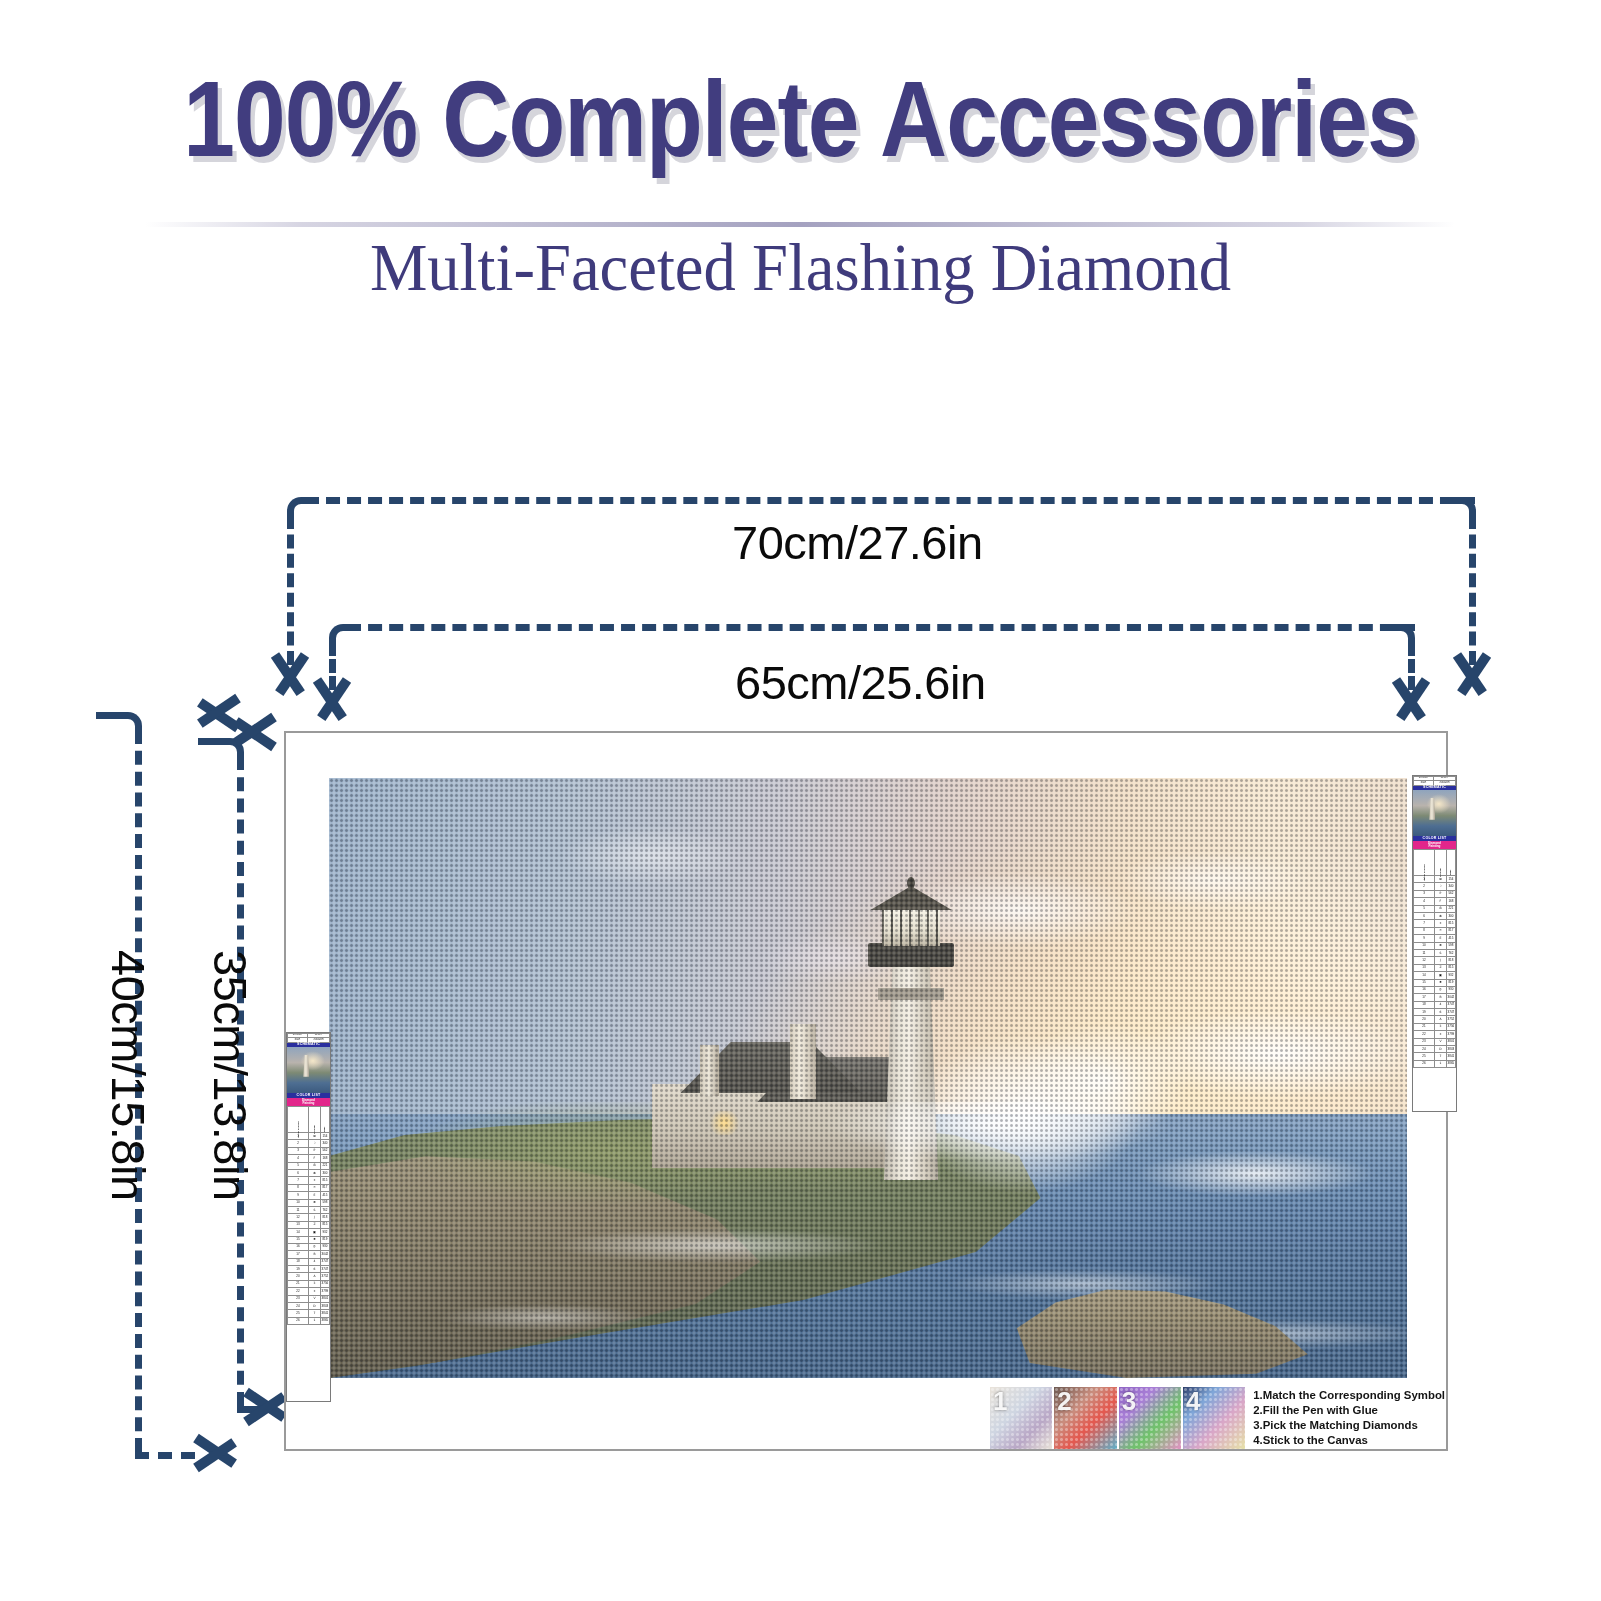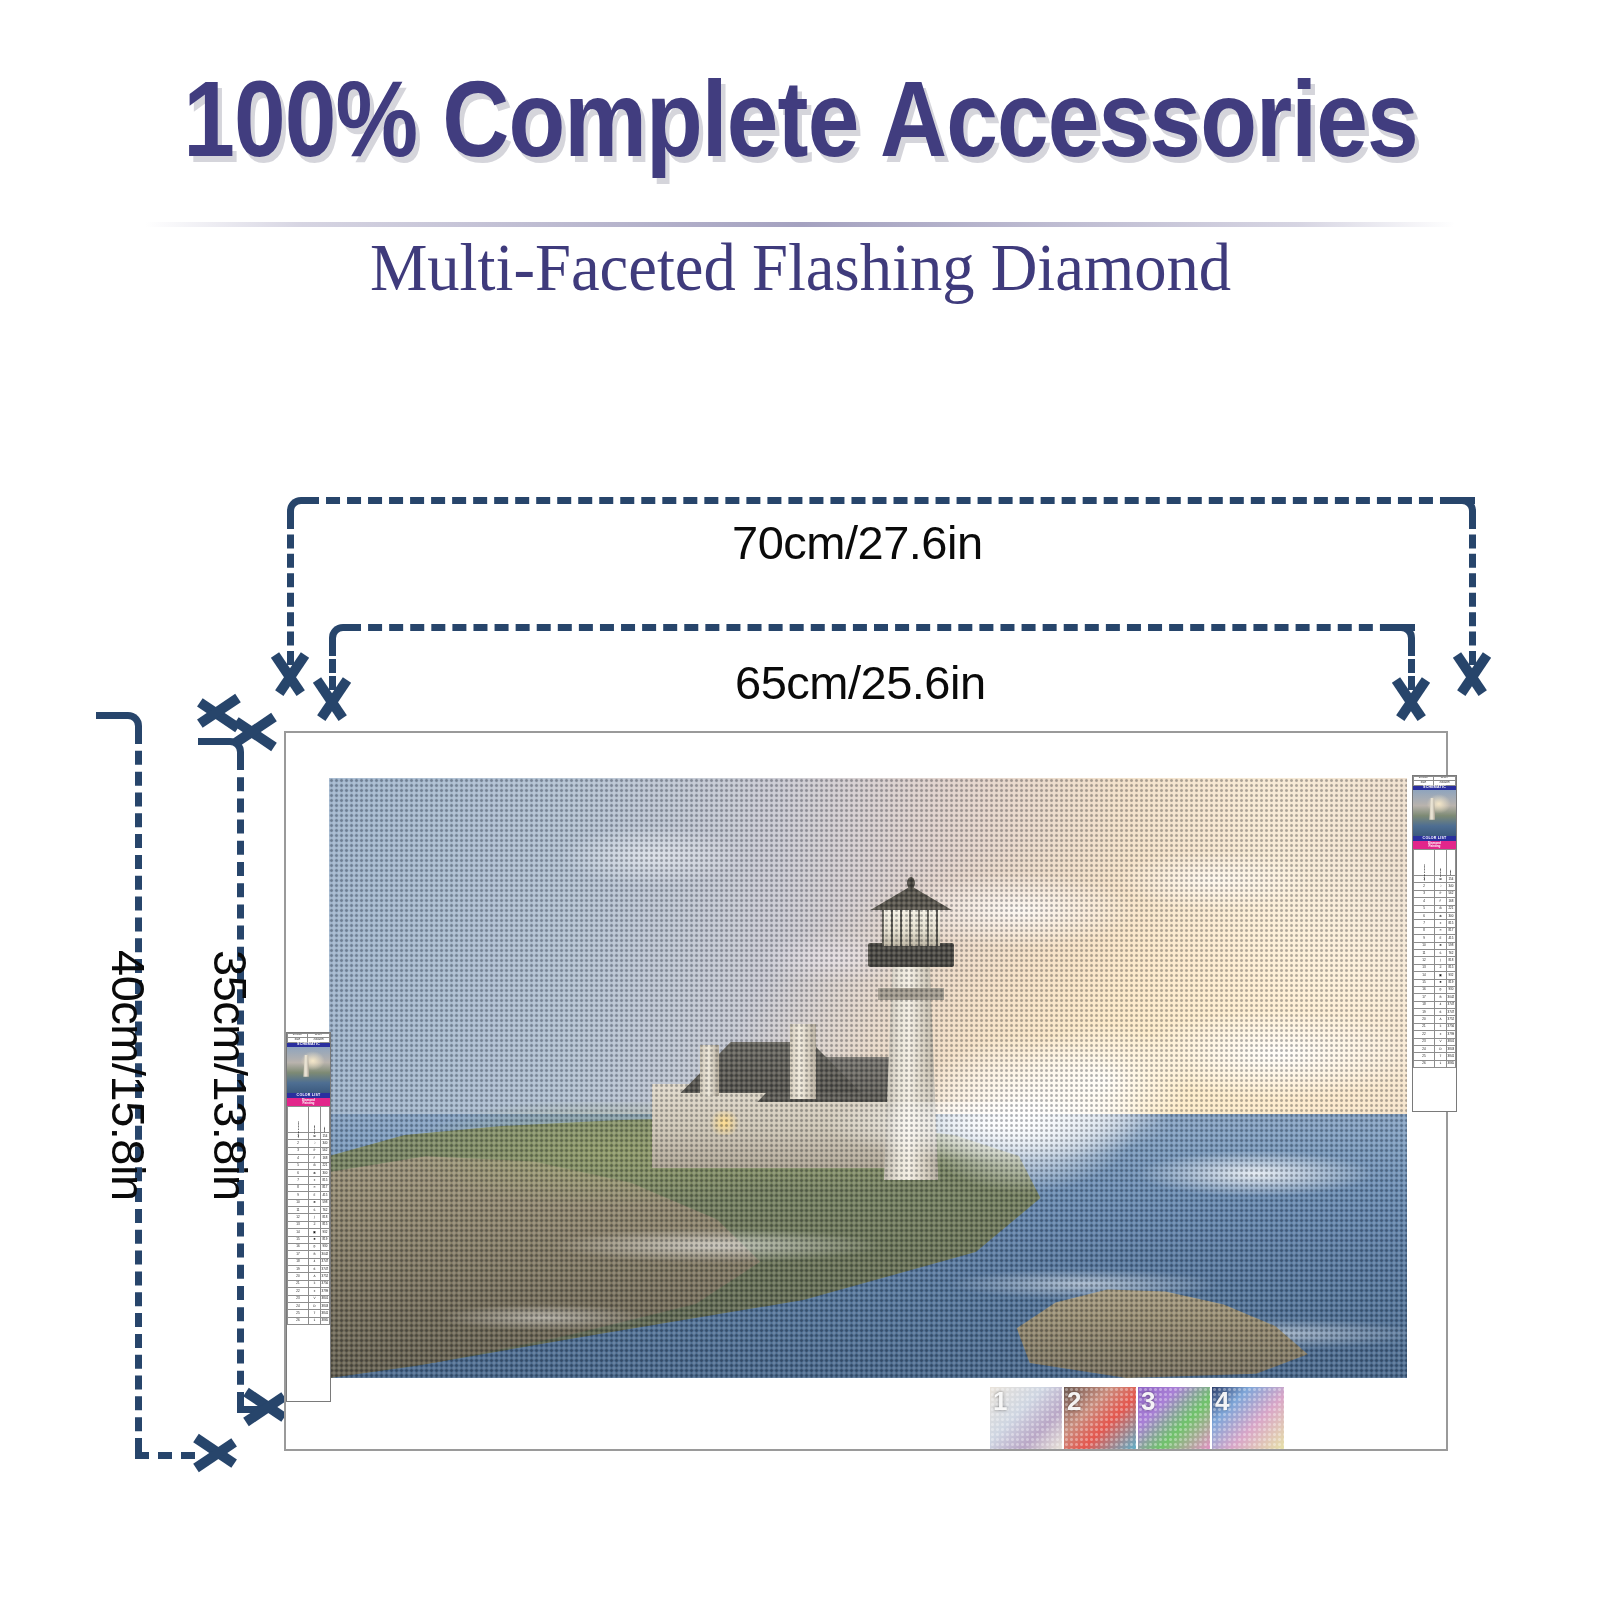--- a/index.html
+++ b/index.html
@@ -445,20 +445,26 @@
       <div class="instr-dots"></div>
       <div class="instr-num">2</div>
     </div>
     <div class="instr-thumb" id="ithumb3">
       <div class="instr-dots"></div>
       <div class="instr-num">3</div>
     </div>
     <div class="instr-thumb" id="ithumb4">
       <div class="instr-dots"></div>
       <div class="instr-num">4</div>
+    </div>
+    <div id="instr-steps">
+      <div class="instr-line">1.Match the Corresponding Symbol</div>
+      <div class="instr-line">2.Fill the Pen with Glue</div>
+      <div class="instr-line">3.Pick the Matching Diamonds</div>
+      <div class="instr-line">4.Stick to the Canvas</div>
     </div>
   </div>
 </div>
 
 <div class="legend" id="legend-left">
   <table class="lg-meta">
     <tbody>
         <tr>
       <td>MODEL</td>
       <td>52967</td>

